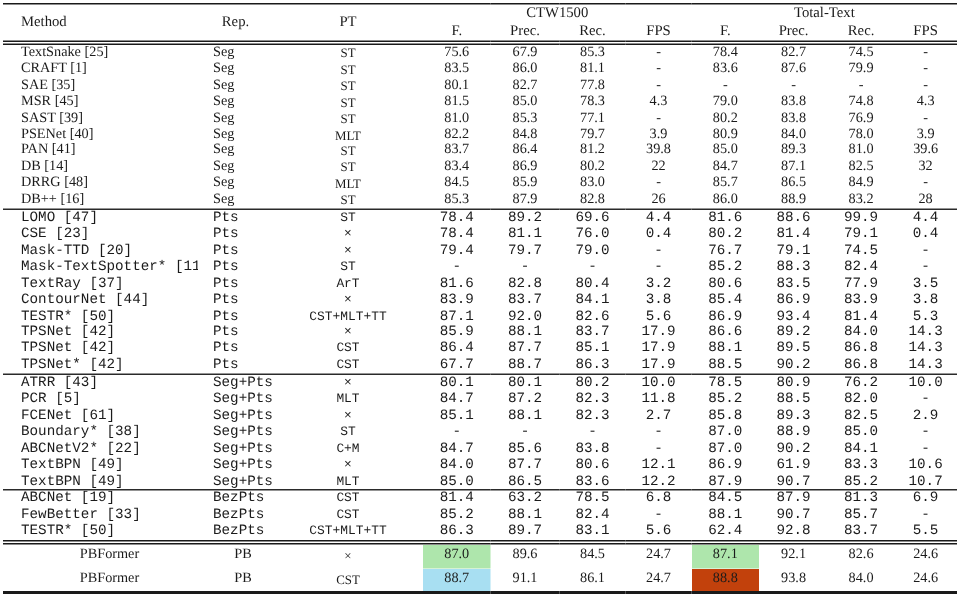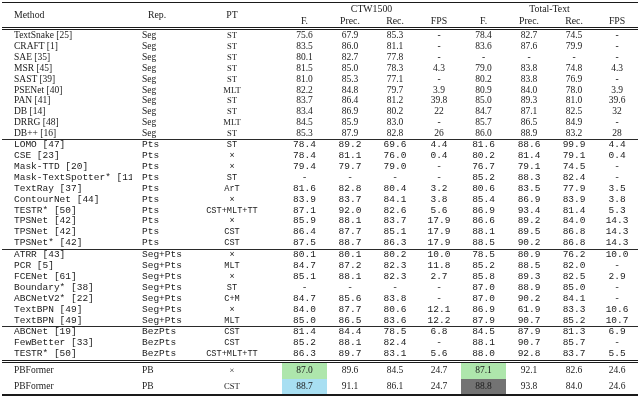--- a/index.html
+++ b/index.html
@@ -36,21 +36,21 @@
   th.rep, th.pt-h { padding-left:0;text-align:center; }
   td {
     padding:0; height:10.9px; line-height:10.9px; text-align:center;
     white-space:nowrap; overflow:hidden; font-size:9.5px;
   }
   td.method { text-align:left; padding-left:12px; }
   td.rep    { text-align:left; padding-left:10px; }
   td.pt     { font-size:8.6px; }
   tbody.grp-sep  { border-top:1px solid #2a2a2a;font-family:Liberation Mono, monospace; }
   tbody.grp-pb   { border-top:3px double #1a1a1a; }
-  tbody.grp-pb td { height:15.6px; line-height:15.6px; }
+  tbody.grp-pb td { height:15.6px; line-height:15.6px;text-align:center; }
 </style>
 </head>
 <body>
 
 <table>
   <colgroup>
     <col class="c-method">
       <col class="c-rep">
       <col class="c-pt">
     <col class="c-f1">
@@ -328,21 +328,21 @@
         <td class="num">17.9</td>
         <td class="num">88.1</td>
         <td class="num">89.5</td>
         <td class="num">86.8</td>
         <td class="num">14.3</td>
       </tr>
       <tr>
         <td class="method">TPSNet* [42]</td>
         <td class="rep">Pts</td>
         <td class="pt">CST</td>
-        <td class="num">87.5</td>
+        <td class="num">67.7</td>
         <td class="num">88.7</td>
         <td class="num">86.3</td>
         <td class="num">17.9</td>
         <td class="num">88.5</td>
         <td class="num">90.2</td>
         <td class="num">86.8</td>
         <td class="num">14.3</td>
       </tr>
     </tbody>
     <tbody class="grp-sep">
@@ -437,21 +437,21 @@
         <td class="num">85.2</td>
         <td class="num">10.7</td>
       </tr>
     </tbody>
     <tbody class="grp-sep">
       <tr>
         <td class="method">ABCNet [19]</td>
         <td class="rep">BezPts</td>
         <td class="pt">CST</td>
         <td class="num">81.4</td>
-        <td class="num">84.4</td>
+        <td class="num">63.2</td>
         <td class="num">78.5</td>
         <td class="num">6.8</td>
         <td class="num">84.5</td>
         <td class="num">87.9</td>
         <td class="num">81.3</td>
         <td class="num">6.9</td>
       </tr>
       <tr>
         <td class="method">FewBetter [33]</td>
         <td class="rep">BezPts</td>
@@ -466,21 +466,21 @@
         <td class="num">-</td>
       </tr>
       <tr>
         <td class="method">TESTR* [50]</td>
         <td class="rep">BezPts</td>
         <td class="pt">CST+MLT+TT</td>
         <td class="num">86.3</td>
         <td class="num">89.7</td>
         <td class="num">83.1</td>
         <td class="num">5.6</td>
-        <td class="num">88.0</td>
+        <td class="num">62.4</td>
         <td class="num">92.8</td>
         <td class="num">83.7</td>
         <td class="num">5.5</td>
       </tr>
     </tbody>
     <tbody class="grp-pb">
       <tr>
         <td class="method">PBFormer</td>
         <td class="rep">PB</td>
         <td class="pt">×</td>
@@ -494,19 +494,19 @@
         <td class="num">24.6</td>
       </tr>
       <tr>
         <td class="method">PBFormer</td>
         <td class="rep">PB</td>
         <td class="pt">CST</td>
         <td class="num" style="background-color: rgb(168, 223, 242);">88.7</td>
         <td class="num">91.1</td>
         <td class="num">86.1</td>
         <td class="num">24.7</td>
-        <td class="num" style="background-color: #737373;">88.8</td>
+        <td class="num" style="background-color: #c2410c;">88.8</td>
         <td class="num">93.8</td>
         <td class="num">84.0</td>
         <td class="num">24.6</td>
       </tr>
     </tbody>
   </table>
 
 </body></html>

